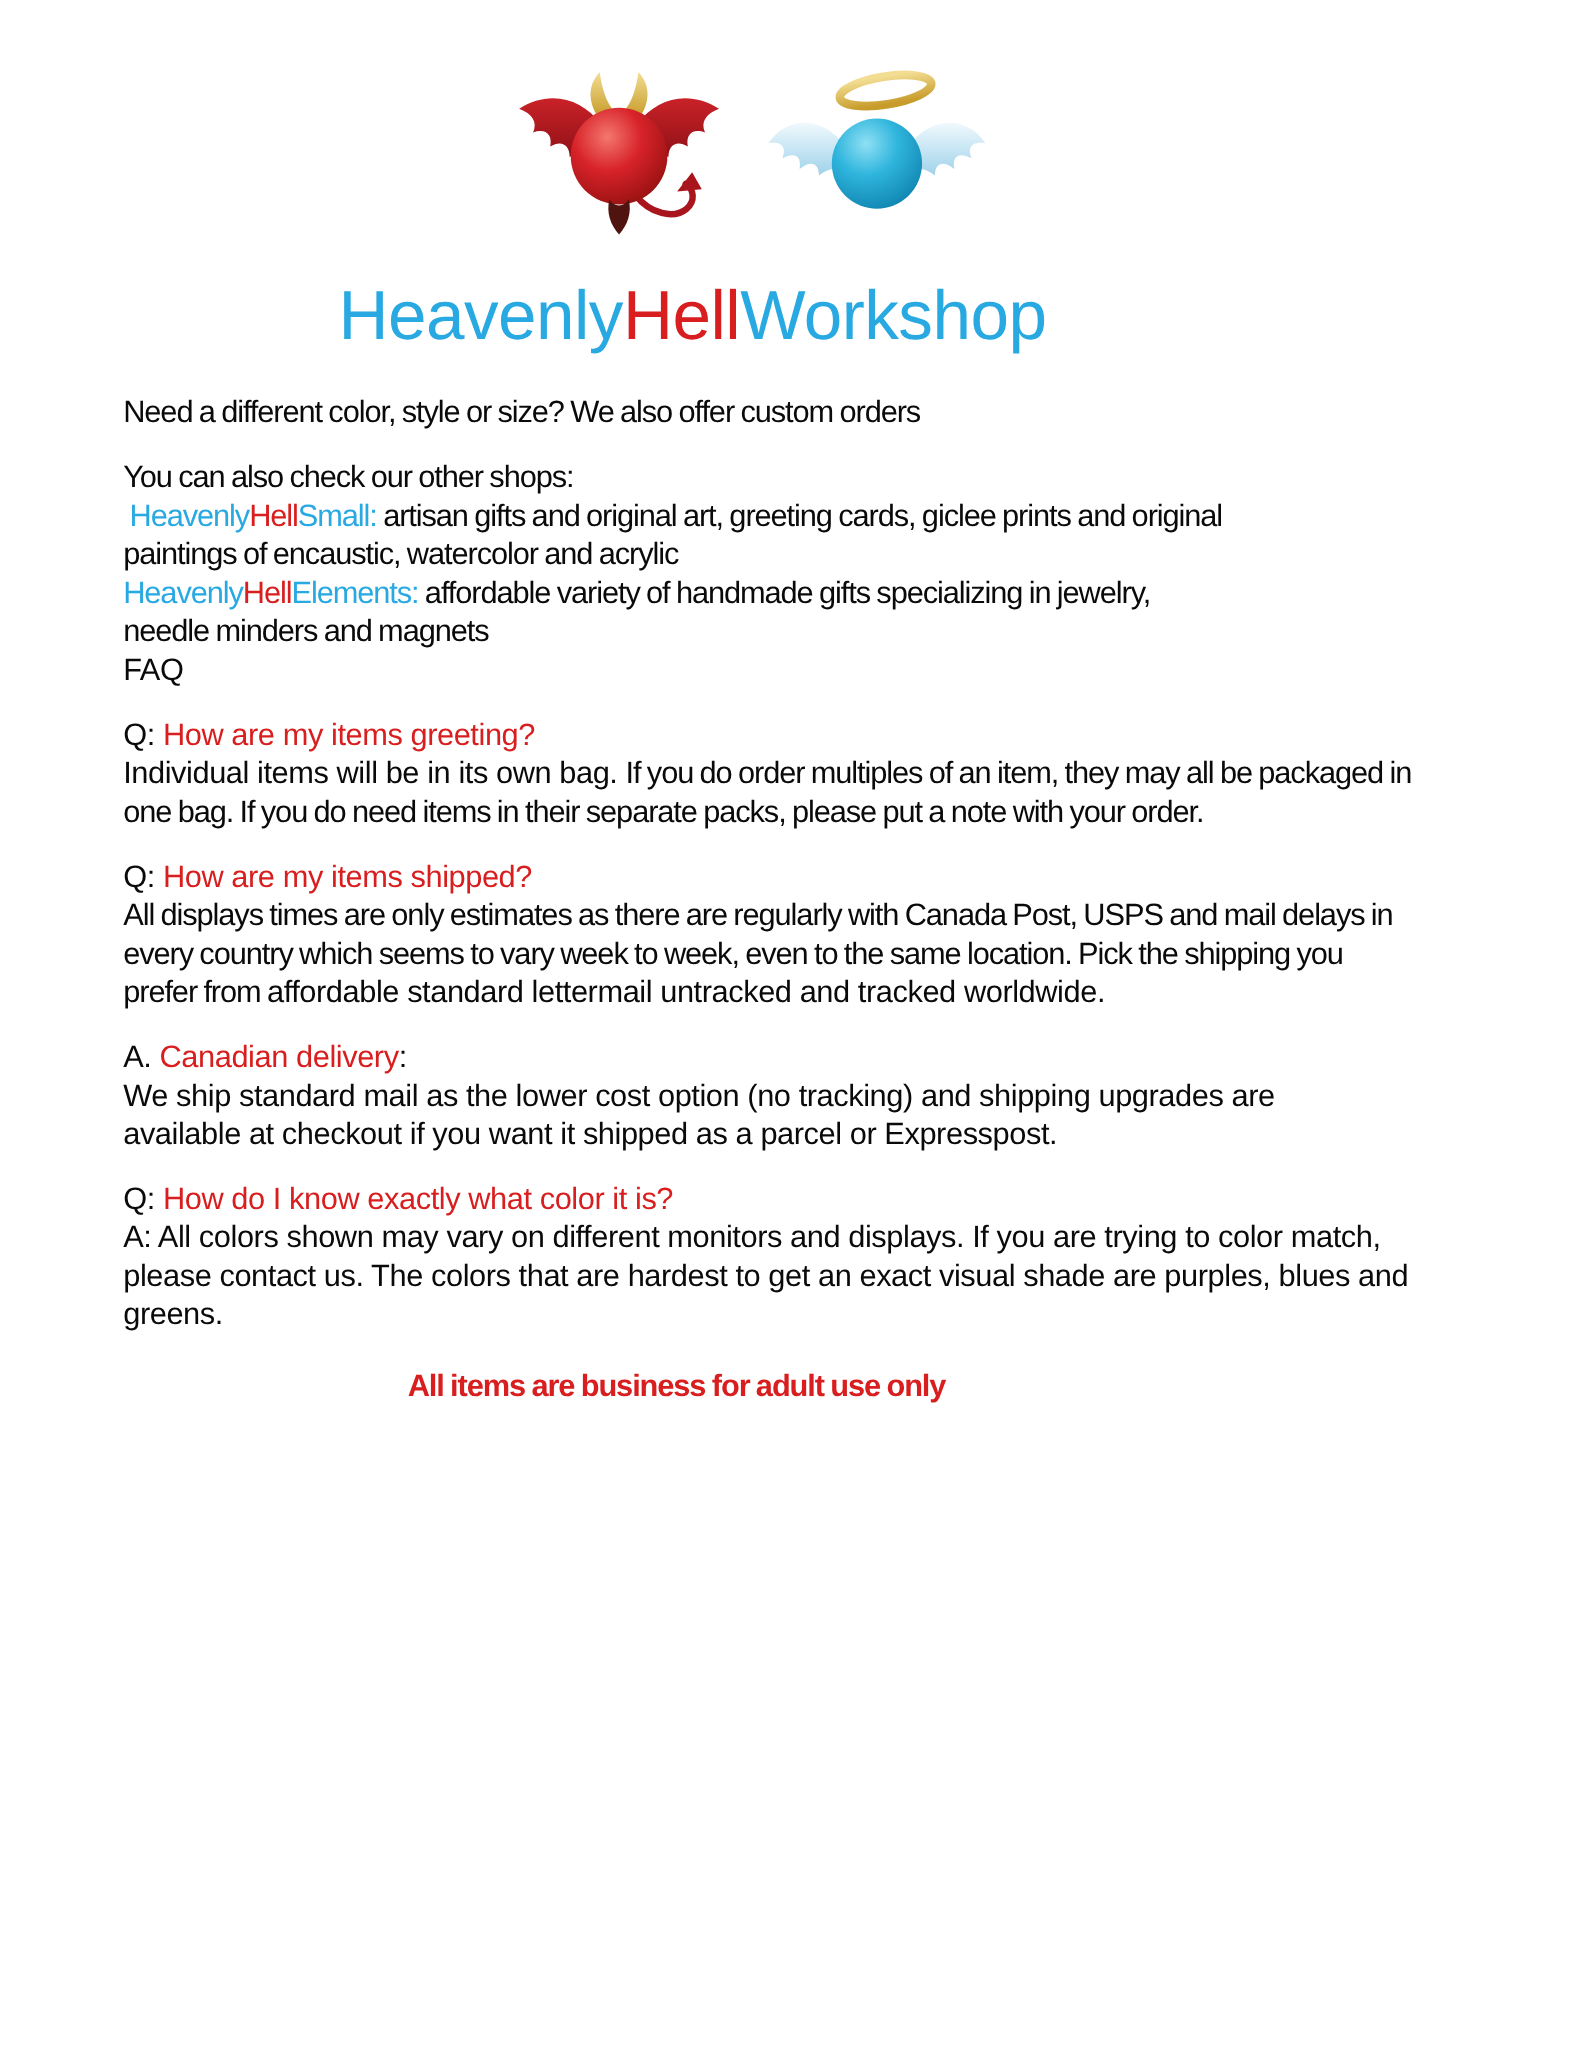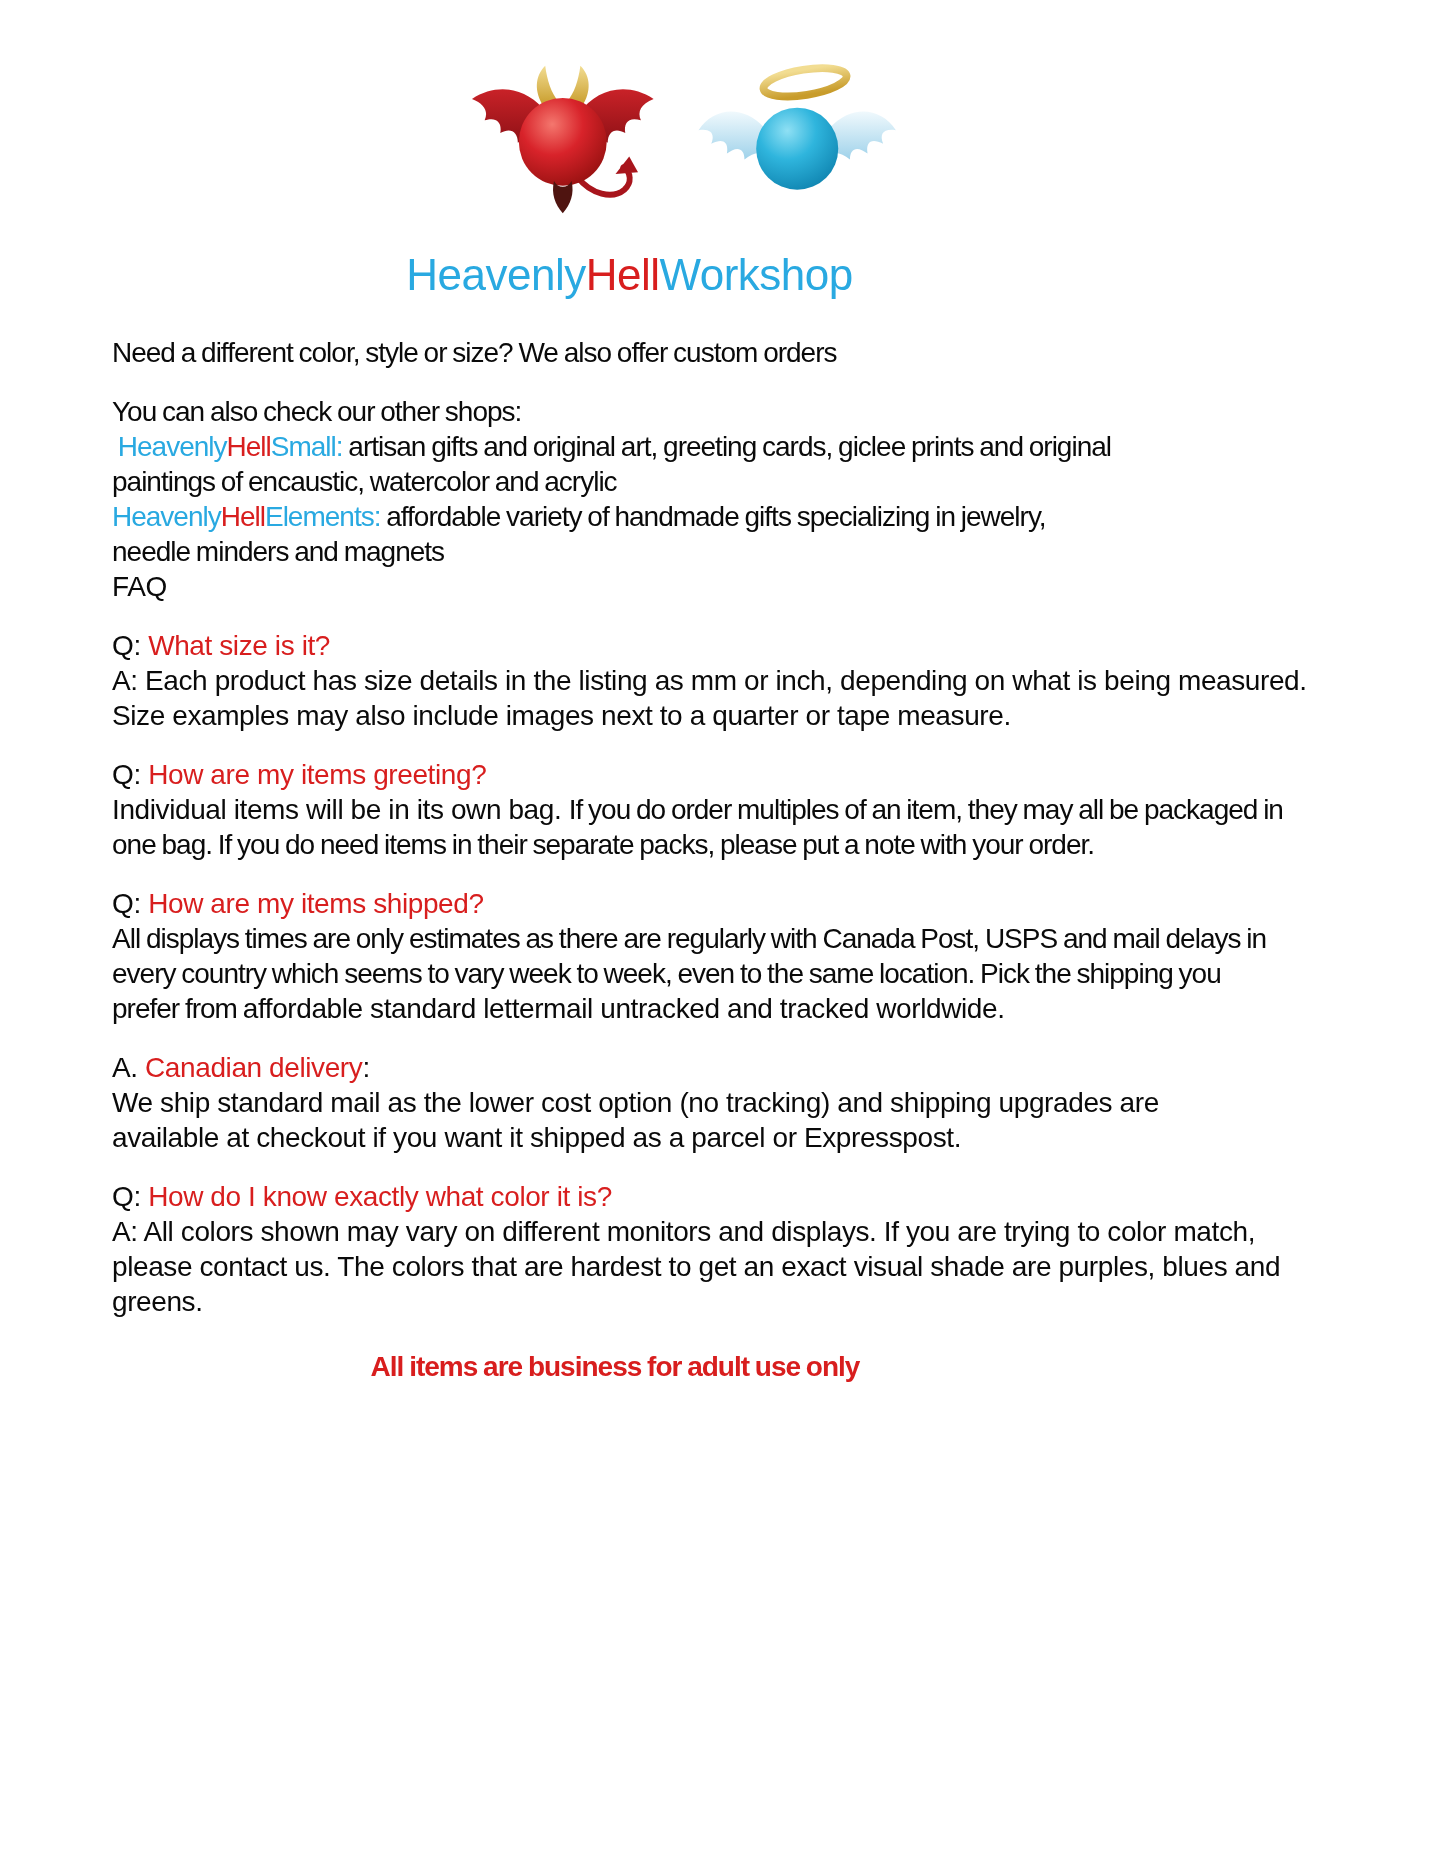--- a/index.html
+++ b/index.html
@@ -5,21 +5,21 @@
   :root { --blue:#29a9e1; --red:#d81e1e; }
   html,body { margin:0; padding:0; background:#ffffff; }
   .page {
     position:relative; width:1445px; height:1870px; background:#ffffff;
     font-family:"Liberation Sans", sans-serif; color:#0a0a0a; overflow:hidden;
   }
   .logo-wrap { padding-top:52px; width:1035px; margin-left:112px; text-align:center; }
   .logo-wrap svg { position:relative; left:50px; }
   h1.title {
     width:1035px; margin:26px 0 34px 112px; text-align:center;
-    font-size:44px; font-weight:400; letter-spacing:-0.5px; line-height:1.15;
+    font-size:63px; font-weight:400; letter-spacing:-0.5px; line-height:1.15;
   }
   .t-blue { color:var(--blue); }
   .t-red  { color:var(--red); }
   .doc { padding:0 20px 0 112px; }
   p.block {
     margin:0 0 24px 0; font-size:28px; line-height:35px;
     white-space:pre-wrap; letter-spacing:-0.4px;
   }
   p.block.center-block { width:1006px; text-align:center; margin-top:30px; }
   .narrow { letter-spacing:-1px; word-spacing:-1px; }
@@ -82,23 +82,20 @@
   <h1 class="title"><span class="t-blue">Heavenly</span><span class="t-red">Hell</span><span class="t-blue">Workshop</span></h1>
 
   <div class="doc">
       <p class="block"><span class="narrow">Need a different color, style or size? We also offer custom orders</span></p>
       <p class="block"><span class="narrow">You can also check our other shops:
  </span><span class="c-blue narrow">Heavenly</span><span class="c-red narrow">Hell</span><span class="c-blue narrow">Small:</span><span class="narrow"> artisan gifts and original art, greeting cards, giclee prints and original
 paintings of encaustic, watercolor and acrylic
 </span><span class="c-blue narrow">Heavenly</span><span class="c-red narrow">Hell</span><span class="c-blue narrow">Elements:</span><span class="narrow"> affordable variety of handmade gifts specializing in jewelry,
 needle minders and magnets
 </span><span>FAQ</span></p>
-      <p class="block"><span>Q: </span><span class="c-red">What size is it?</span><span>
-A: Each product has size details in the listing as mm or inch, depending on what is being measured.
-Size examples may also include images next to a quarter or tape measure.</span></p>
       <p class="block"><span>Q: </span><span class="c-red">How are my items greeting?</span><span>
 Individual items will be in its own bag. </span><span class="narrow">If you do order multiples of an item, they may all be packaged in
 one bag. If you do need items in their separate packs, please put a note with your order.</span></p>
       <p class="block"><span>Q: </span><span class="c-red">How are my items shipped?</span><span>
 </span><span class="narrow">All displays times are only estimates as there are regularly with Canada Post, USPS and mail delays in
 every country which seems to vary week to week, even to the same location. Pick the shipping you
 prefer from </span><span>affordable standard lettermail untracked and tracked worldwide.</span></p>
       <p class="block"><span>A. </span><span class="c-red">Canadian delivery</span><span>:
 We ship standard mail as the lower cost option (no tracking) and shipping upgrades are
 available at checkout if you want it shipped as a parcel or Expresspost.</span></p>

